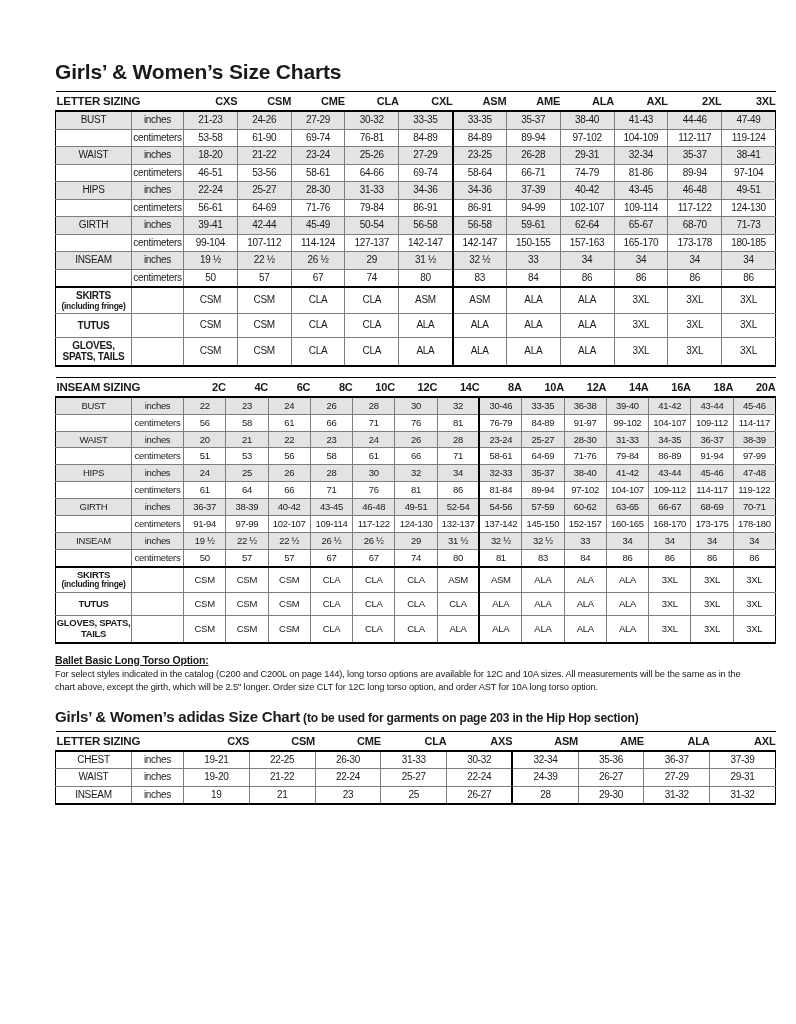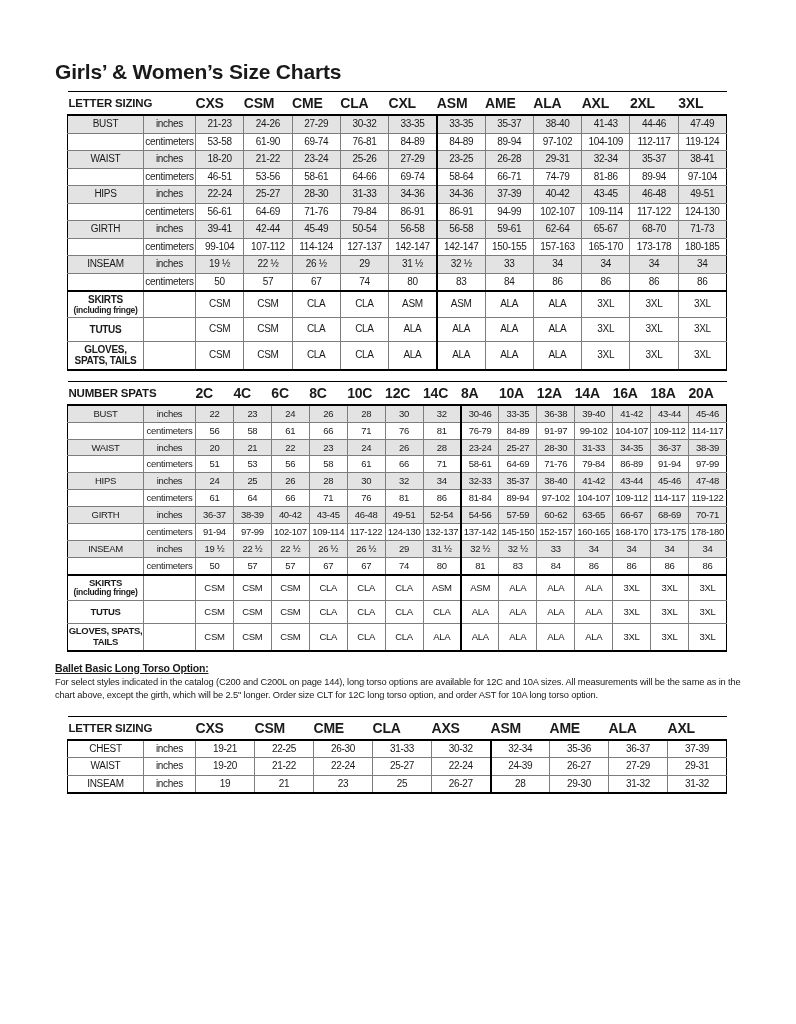--- a/index.html
+++ b/index.html
@@ -8,28 +8,28 @@
     font-family:"Liberation Sans", sans-serif;
     color:#1a1a1a;
     -webkit-font-smoothing:antialiased;
   }
   .page{padding:60px 50px 0 55px;}
   .main-title{
     font-size:21px;font-weight:bold;letter-spacing:-0.2px;
     margin:0 0 7px 0;
   }
   .size-table{
-    border-collapse:collapse;table-layout:fixed;width:660px;
-    margin:0 0 10px 12px;
+    border-collapse:collapse;table-layout:fixed;width:721px;
+    margin:0 0 10px 0;
     padding-left:16px;
   }
   .size-table th{
     border:none;border-top:1px solid #000;
-    font-size:14px;font-weight:bold;letter-spacing:-0.2px;
-    padding:3px 0 3px 0;text-align:left;vertical-align:middle;
+    font-size:11px;font-weight:bold;letter-spacing:-0.2px;
+    padding:3px 0 3px 0;text-align:right;vertical-align:middle;
   }
   .size-table th.hdr-label{text-align:left;font-size:11.5px;padding-left:1px;}
   .size-table td{
     border:1px solid #7d7d7d;
     font-size:10px;letter-spacing:-0.3px;
     text-align:center;vertical-align:middle;
     padding:2px 0;line-height:1.25;
     overflow:hidden;white-space:nowrap;
   }
   .size-table tbody tr:first-child td{border-top:2.5px solid #000;}
@@ -319,21 +319,21 @@
         <col>
         <col>
         <col>
         <col>
         <col>
         <col>
         <col>
       </colgroup>
       <thead>
         <tr>
-          <th colspan="2" class="hdr-label">NUMBER SPATS</th>
+          <th colspan="2" class="hdr-label">INSEAM SIZING</th>
           <th>2C</th>
           <th>4C</th>
           <th>6C</th>
           <th>8C</th>
           <th>10C</th>
           <th>12C</th>
           <th>14C</th>
           <th>8A</th>
           <th>10A</th>
           <th>12A</th>
@@ -586,20 +586,21 @@
           <td>3XL</td>
         </tr>
       </tbody>
     </table>
 
   <div class="note">
     <div class="note-heading">Ballet Basic Long Torso Option:</div>
     <div class="note-body">For select styles indicated in the catalog (C200 and C200L on page 144), long torso options are available for 12C and 10A sizes. All measurements will be the same as in the chart above, except the girth, which will be 2.5" longer. Order size CLT for 12C long torso option, and order AST for 10A long torso option.</div>
   </div>
 
+  <h2 class="adidas-title"><span>Girls’ &amp; Women’s adidas Size Chart</span><span class="suffix"> (to be used for garments on page 203 in the Hip Hop section)</span></h2>
 
   <table class="size-table t-adidas">
       <colgroup>
         <col class="c-label">
         <col class="c-unit">
         <col>
         <col>
         <col>
         <col>
         <col>

